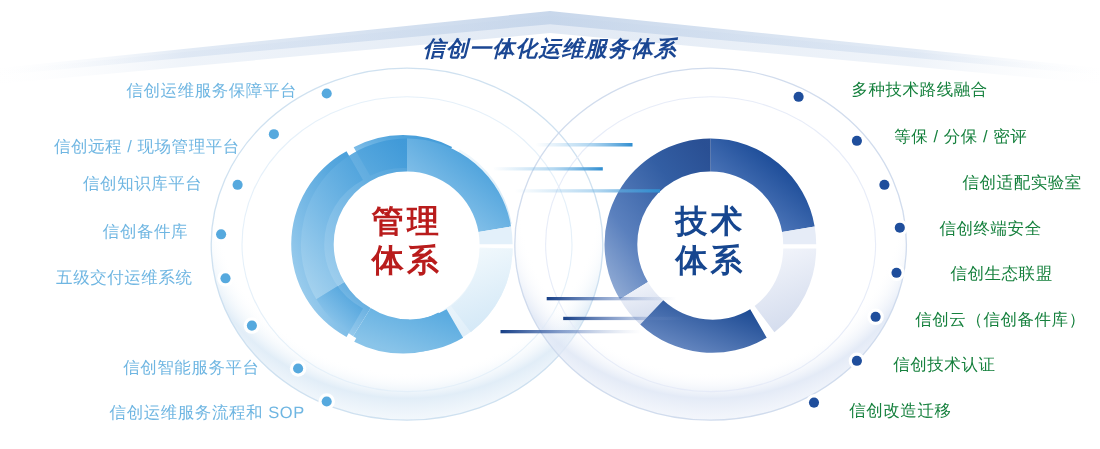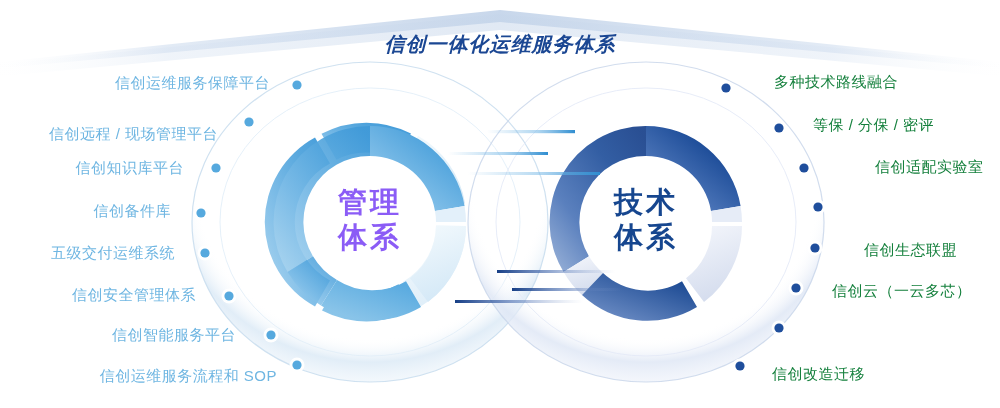--- a/index.html
+++ b/index.html
@@ -40,21 +40,21 @@
   .core-text{
     position:absolute;
     text-align:center;
     font-size:29px;
     font-weight:bold;
     letter-spacing:3px;
     line-height:1.22;
     z-index:5;
     white-space:nowrap;
   }
-  .core-text.mgmt{ color:#8b5cf6; }
+  .core-text.mgmt{ color:#b91c1c; }
   .core-text.tech{ color:#16468f; }
 </style>
 </head>
 <body>
 
 <div id="stage">
 
   <svg id="art" viewBox="0 0 1000 408" xmlns="http://www.w3.org/2000/svg">
     <defs>
       <linearGradient id="bannerGrad" x1="0" y1="0" x2="1" y2="0">
@@ -257,29 +257,30 @@
     </g>
   </svg>
 
   <div class="banner-title">信创一体化运维服务体系</div>
 
   <div class="label left" style="right:730px;top:75px;">信创运维服务保障平台</div>
   <div class="label left" style="right:782px;top:126px;">信创远程 / 现场管理平台</div>
   <div class="label left" style="right:816px;top:160px;">信创知识库平台</div>
   <div class="label left" style="right:829px;top:203px;">信创备件库</div>
   <div class="label left" style="right:825px;top:245px;">五级交付运维系统</div>
-  <div class="label left" style="right:804px;top:287px;">信创安全管理体系</div>
   <div class="label left" style="right:764px;top:327px;">信创智能服务平台</div>
   <div class="label left" style="right:723px;top:368px;">信创运维服务流程和 SOP</div>
 
   <div class="label right" style="left:774px;top:74px;">多种技术路线融合</div>
   <div class="label right" style="left:813px;top:117px;">等保 / 分保 / 密评</div>
   <div class="label right" style="left:835px;top:159px;margin-left:40px;">信创适配实验室</div>
+  <div class="label right" style="left:854px;top:201px;">信创终端安全</div>
   <div class="label right" style="left:852px;top:242px;margin-left:12px;">信创生态联盟</div>
-  <div class="label right" style="left:832px;top:283px;">信创云（一云多芯）</div>
+  <div class="label right" style="left:832px;top:283px;">信创云（信创备件库）</div>
+  <div class="label right" style="left:812px;top:324px;">信创技术认证</div>
   <div class="label right" style="left:772px;top:366px;">信创改造迁移</div>
 
   <div class="core-text mgmt" style="left:300px;top:185px;width:140px;">
     <div>管理</div>
     <div>体系</div>
   </div>
 
   <div class="core-text tech" style="left:576px;top:185px;width:140px;">
     <div>技术</div>
     <div>体系</div>

